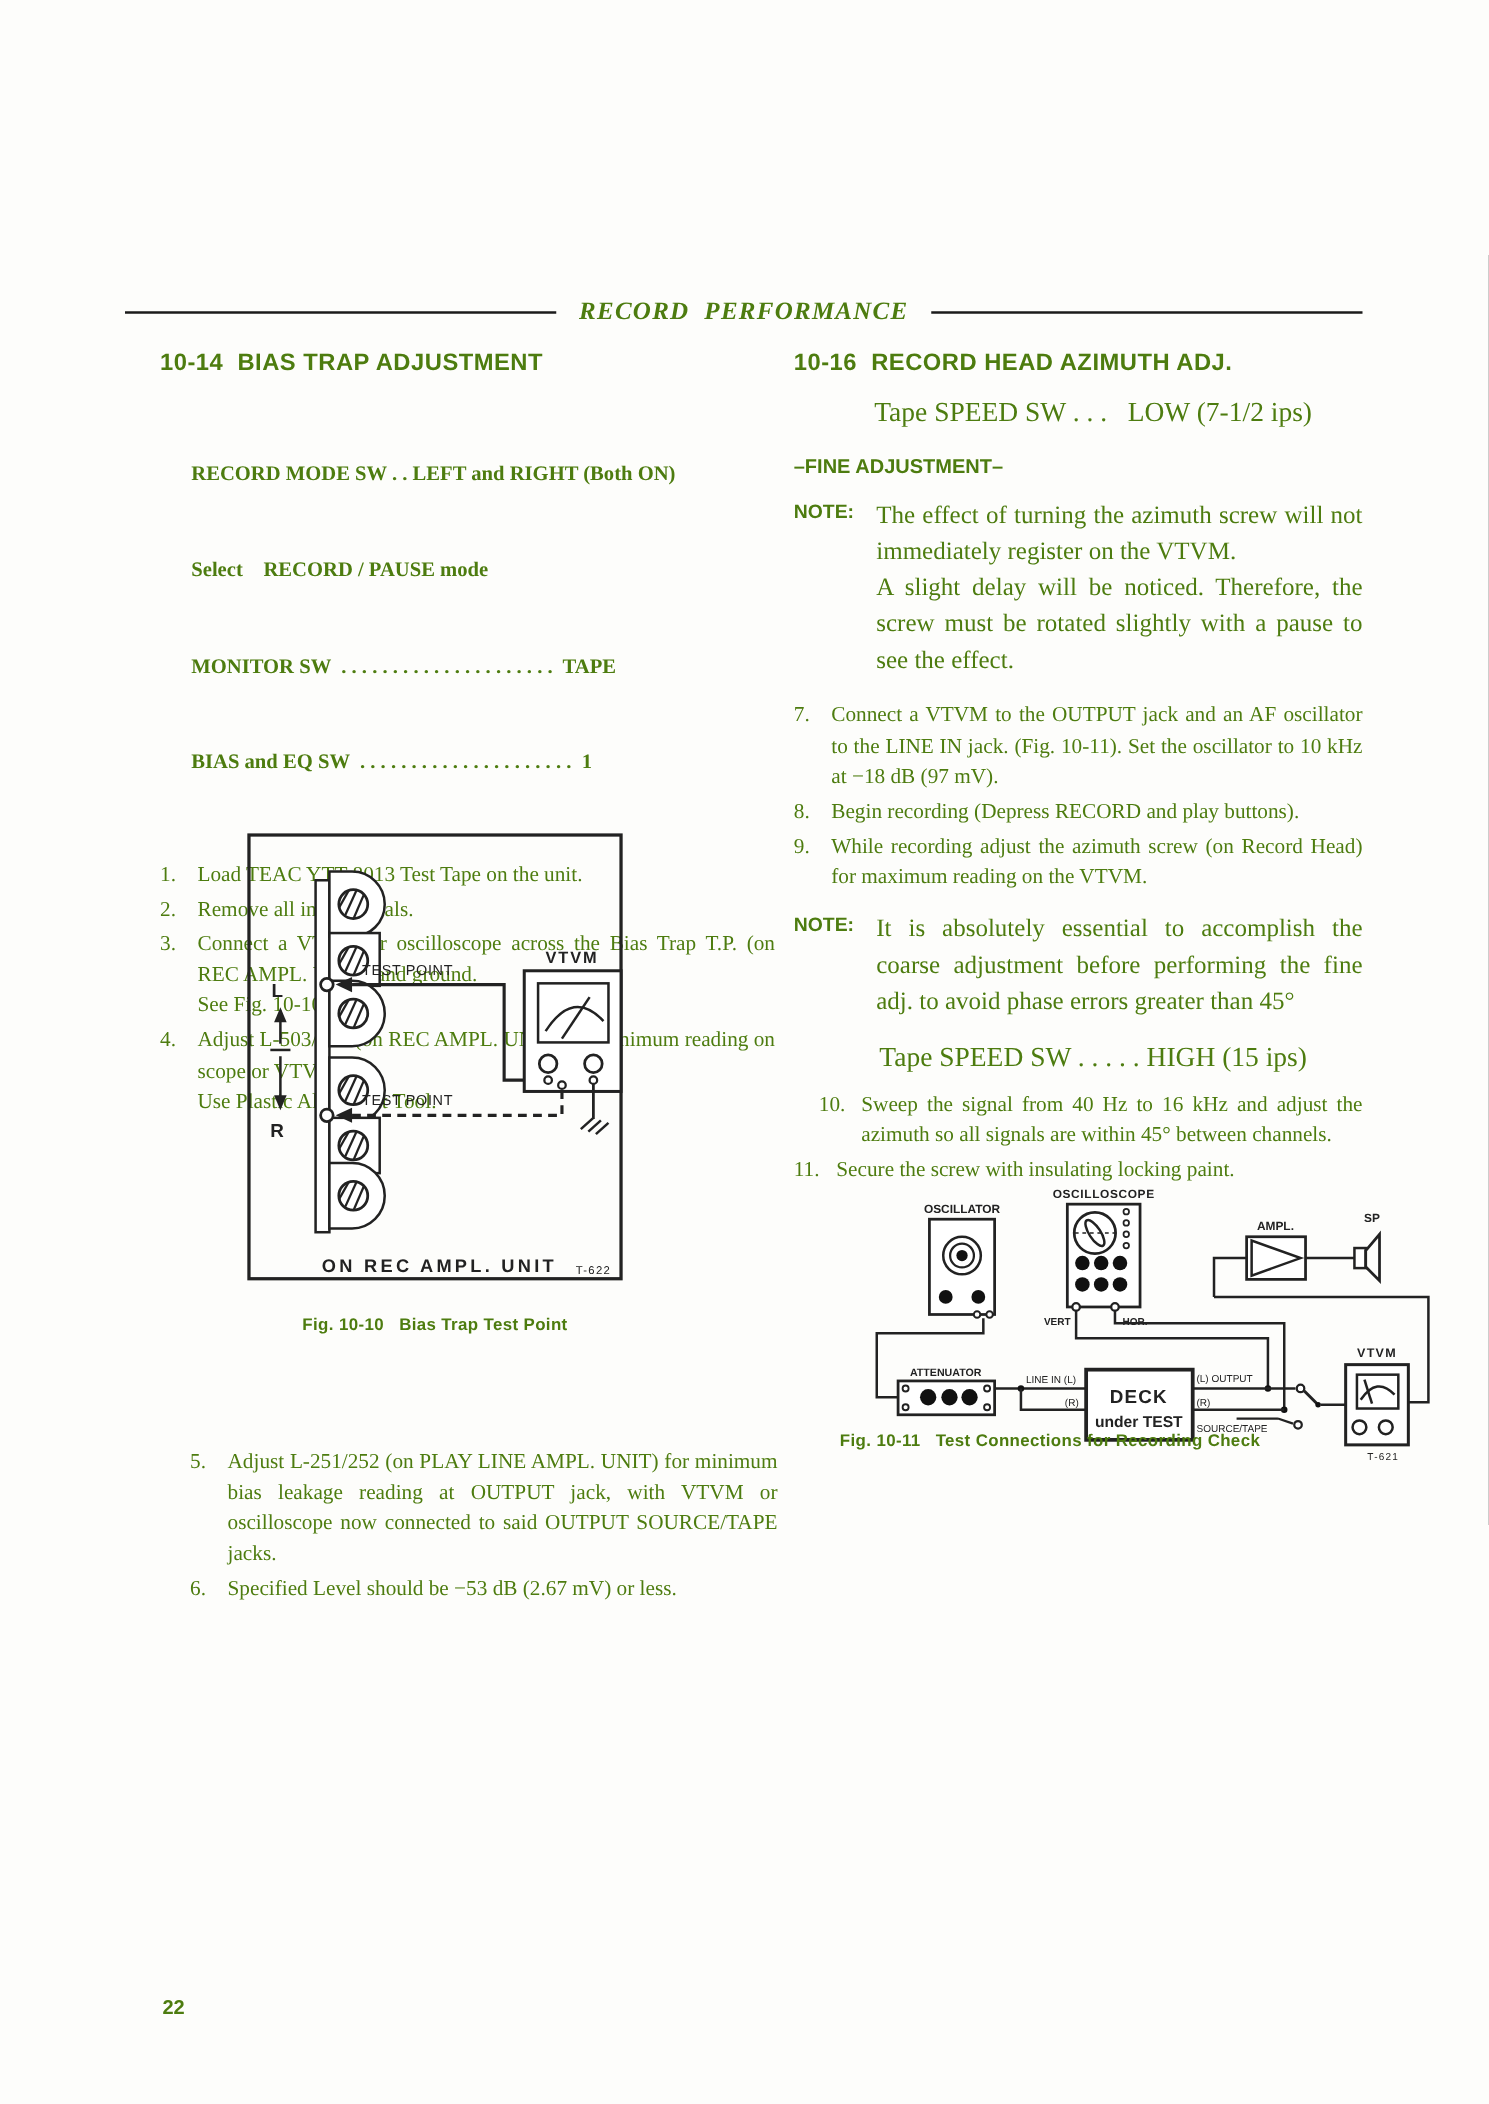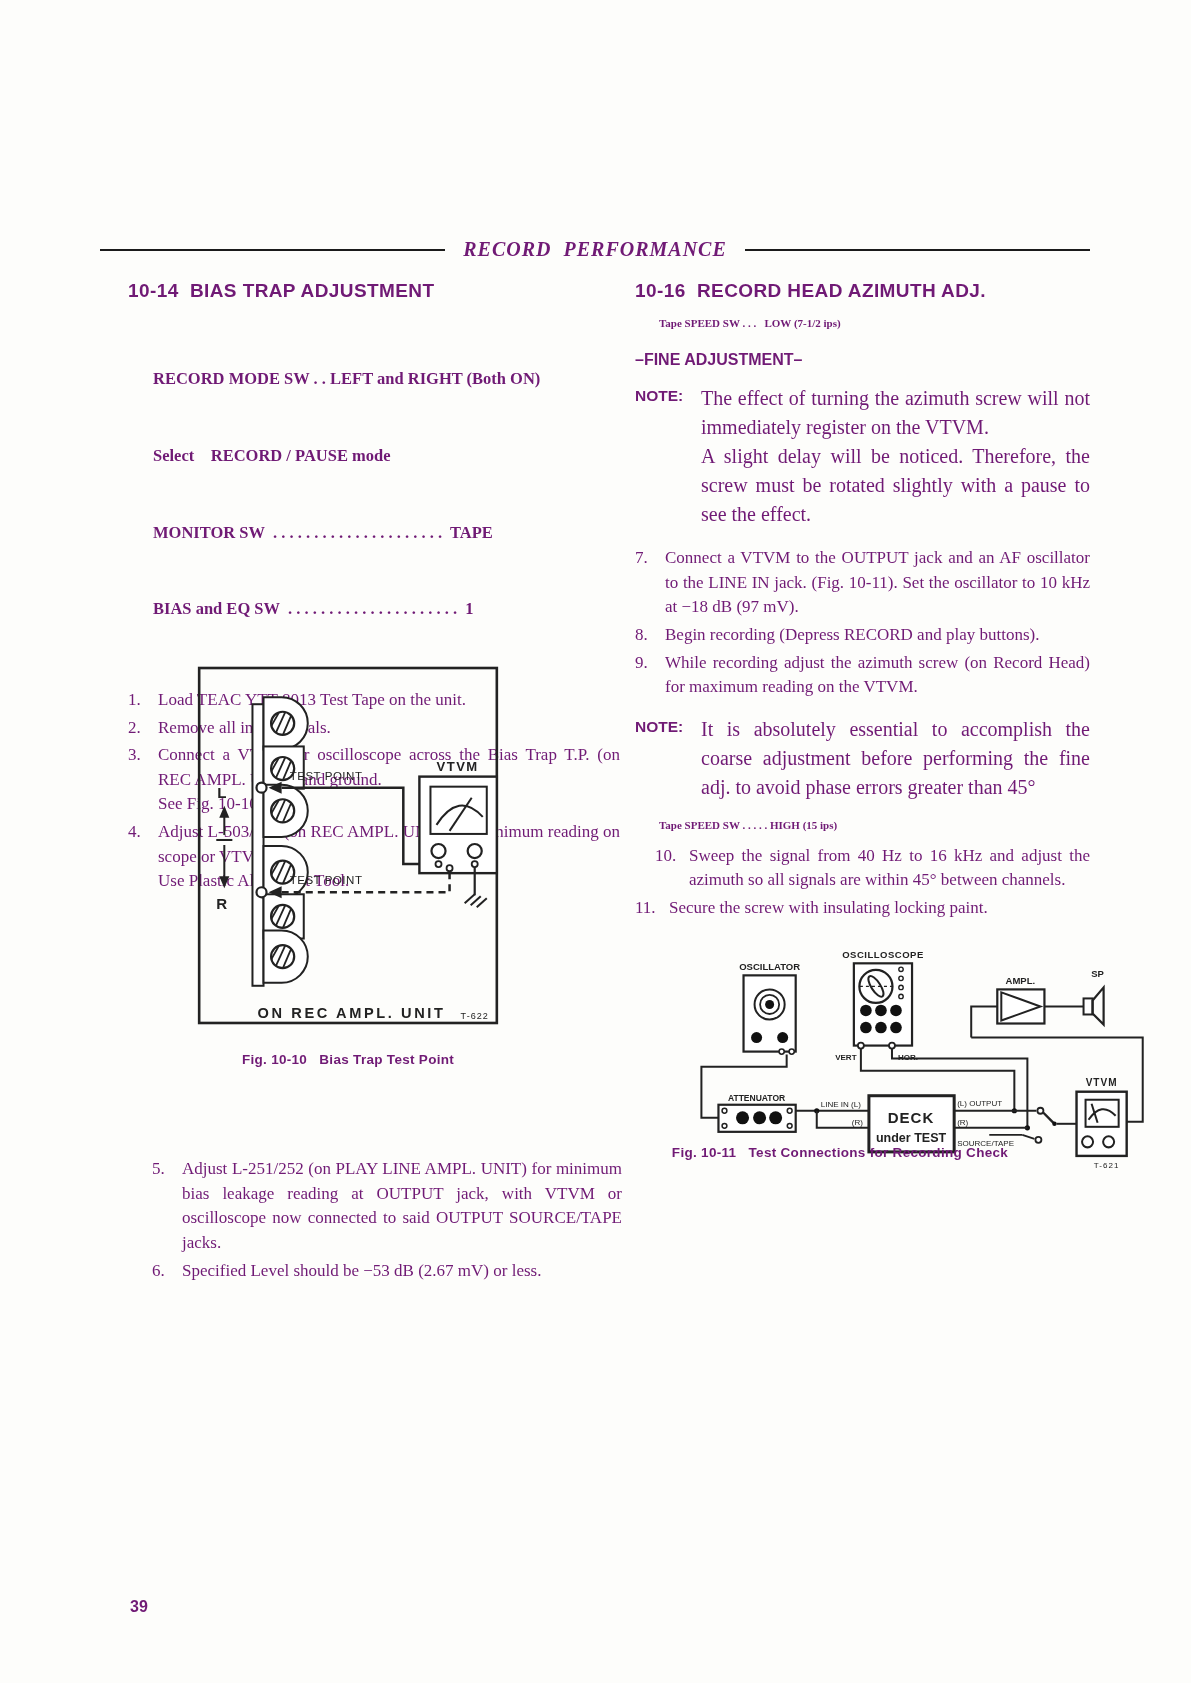--- a/index.html
+++ b/index.html
@@ -1,37 +1,37 @@
 <!DOCTYPE html>
 <html><head>
 <meta charset="utf-8">
 <style>
   html,body{margin:0;padding:0;background:#888;}
   .page{position:relative;width:1191px;height:1683px;background:#fdfdfb;margin:0 auto;
-        font-family:"Liberation Serif",serif;color:#701a75;overflow:hidden;}
+        font-family:"Liberation Serif",serif;color:#4d7c0f;overflow:hidden;}
   
   .hdr{position:absolute;left:100px;top:238px;width:990px;display:flex;align-items:center;}
   .hdr .rule{flex:1;height:0;border-top:2.5px solid #1b1b1b;}
   .hdr .title{font-family:"Liberation Serif",serif;font-style:italic;font-weight:bold;
               font-size:20px;letter-spacing:1px;padding:0 18px;white-space:pre;}
   
   .sec-h{font-family:"Liberation Sans",sans-serif;font-weight:bold;font-size:19px;
          letter-spacing:.4px;white-space:pre-wrap;}
   
   .settings{font-weight:bold;font-size:16.5px;line-height:1.55;white-space:pre-wrap;margin:13px 0 0 25px;}
   
   .steps{margin-top:15px;}
   .step{display:flex;margin-bottom:3px;}
   .step .n{width:30px;flex:none;font-size:17px;line-height:1.45;}
   .step .t{flex:1;font-size:17px;line-height:1.45;text-align:justify;white-space:pre-line;}
   
   .note{display:flex;margin-top:15px;}
   .note .lbl{width:66px;flex:none;font-family:"Liberation Sans",sans-serif;font-weight:bold;font-size:15.5px;line-height:1.5;}
   .note .txt{flex:1;font-size:20px;line-height:1.45;text-align:justify;white-space:pre-line;}
-  .speed{font-weight:bold;font-size:11px;white-space:pre-wrap;margin:17px 0 0 24px;}
+  .speed{font-weight:normal;font-size:22px;white-space:pre-wrap;margin:17px 0 0 24px;text-align:center;}
   .fine{font-family:"Liberation Sans",sans-serif;font-weight:bold;font-size:16px;margin-top:22px;white-space:pre;}
   
   .fig-cap{position:absolute;font-family:"Liberation Sans",sans-serif;font-weight:bold;
            font-size:13.5px;letter-spacing:.3px;text-align:center;white-space:pre-wrap;}
   
   .colL{position:absolute;left:128px;top:280px;width:492px;}
   .colL2{position:absolute;left:152px;top:1142px;width:470px;}
   .colR{position:absolute;left:635px;top:280px;width:455px;}
   .figwrap{position:absolute;}
   .pagenum{position:absolute;left:130px;top:1598px;font-family:"Liberation Sans",sans-serif;
@@ -289,14 +289,14 @@
       <rect x="436" y="246" width="33" height="27" fill="#fff" stroke="#222" stroke-width="2"></rect>
       <path d="M439,266 Q452,247 466,262" fill="none" stroke="#222" stroke-width="2"></path>
       <line x1="448" y1="269" x2="442" y2="250" stroke="#222" stroke-width="2"></line>
       <circle cx="438" cy="288" r="5.5" fill="#fff" stroke="#222" stroke-width="2"></circle>
       <circle cx="459" cy="288" r="5.5" fill="#fff" stroke="#222" stroke-width="2"></circle>
       <text x="457" y="314" text-anchor="middle" font-size="8" letter-spacing="1">T-621</text>
     </svg>
   </div>
   <div class="fig-cap" style="left:620px;top:1145px;width:440px;">Fig. 10-11   Test Connections for Recording Check</div>
 
-  <div class="pagenum">39</div>
+  <div class="pagenum">22</div>
 </div>
 
 </body></html>

